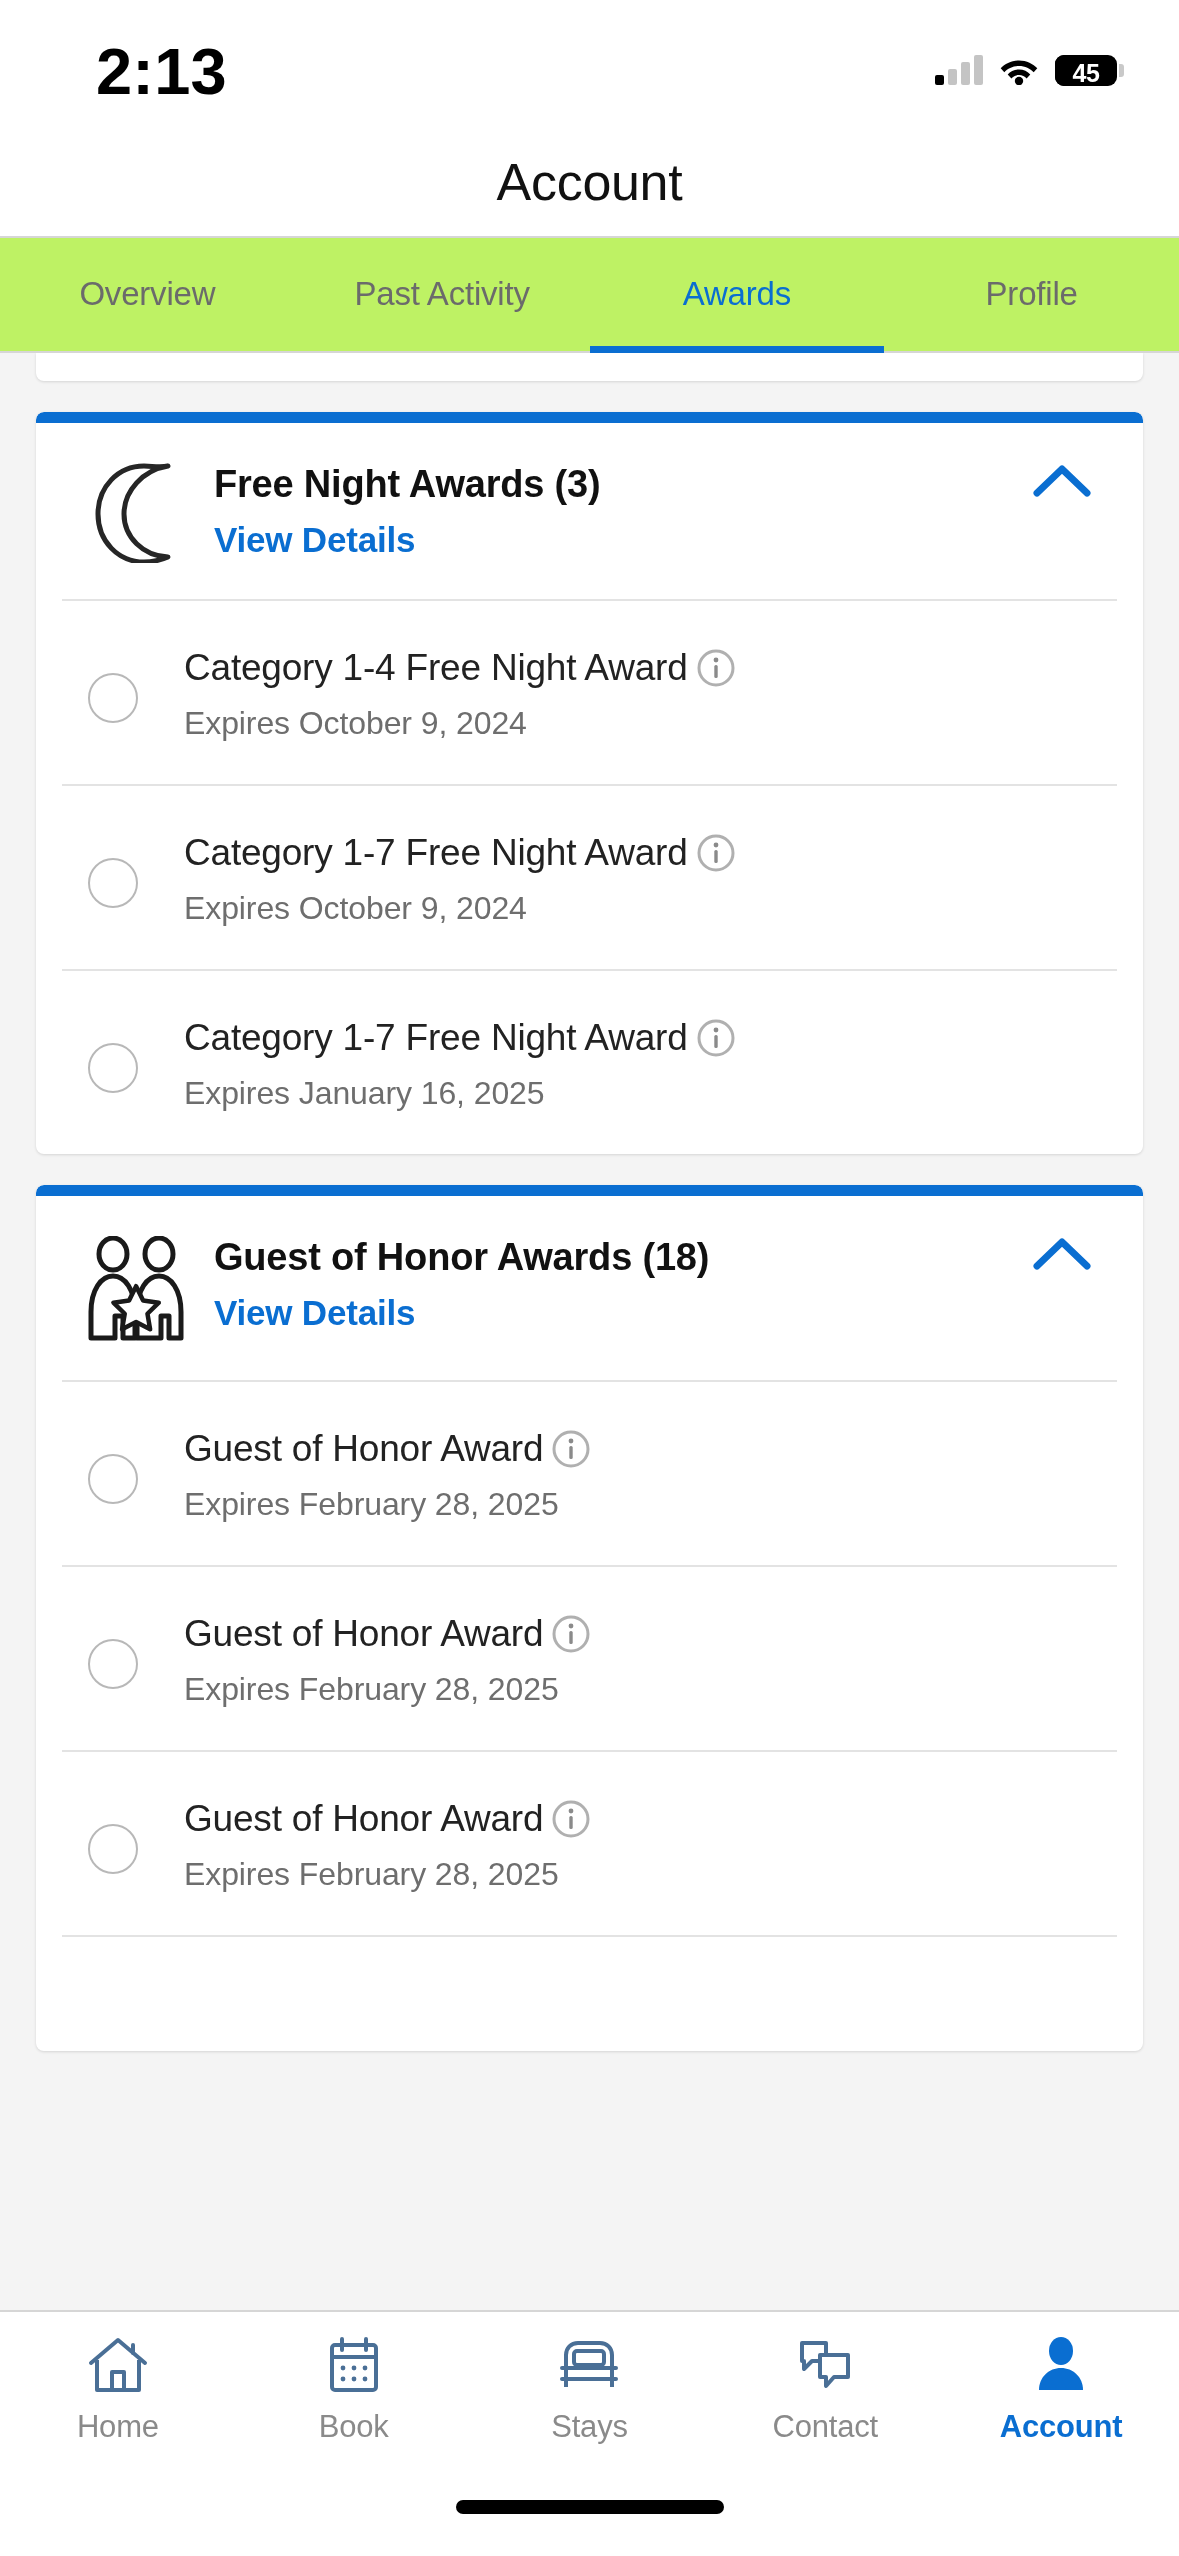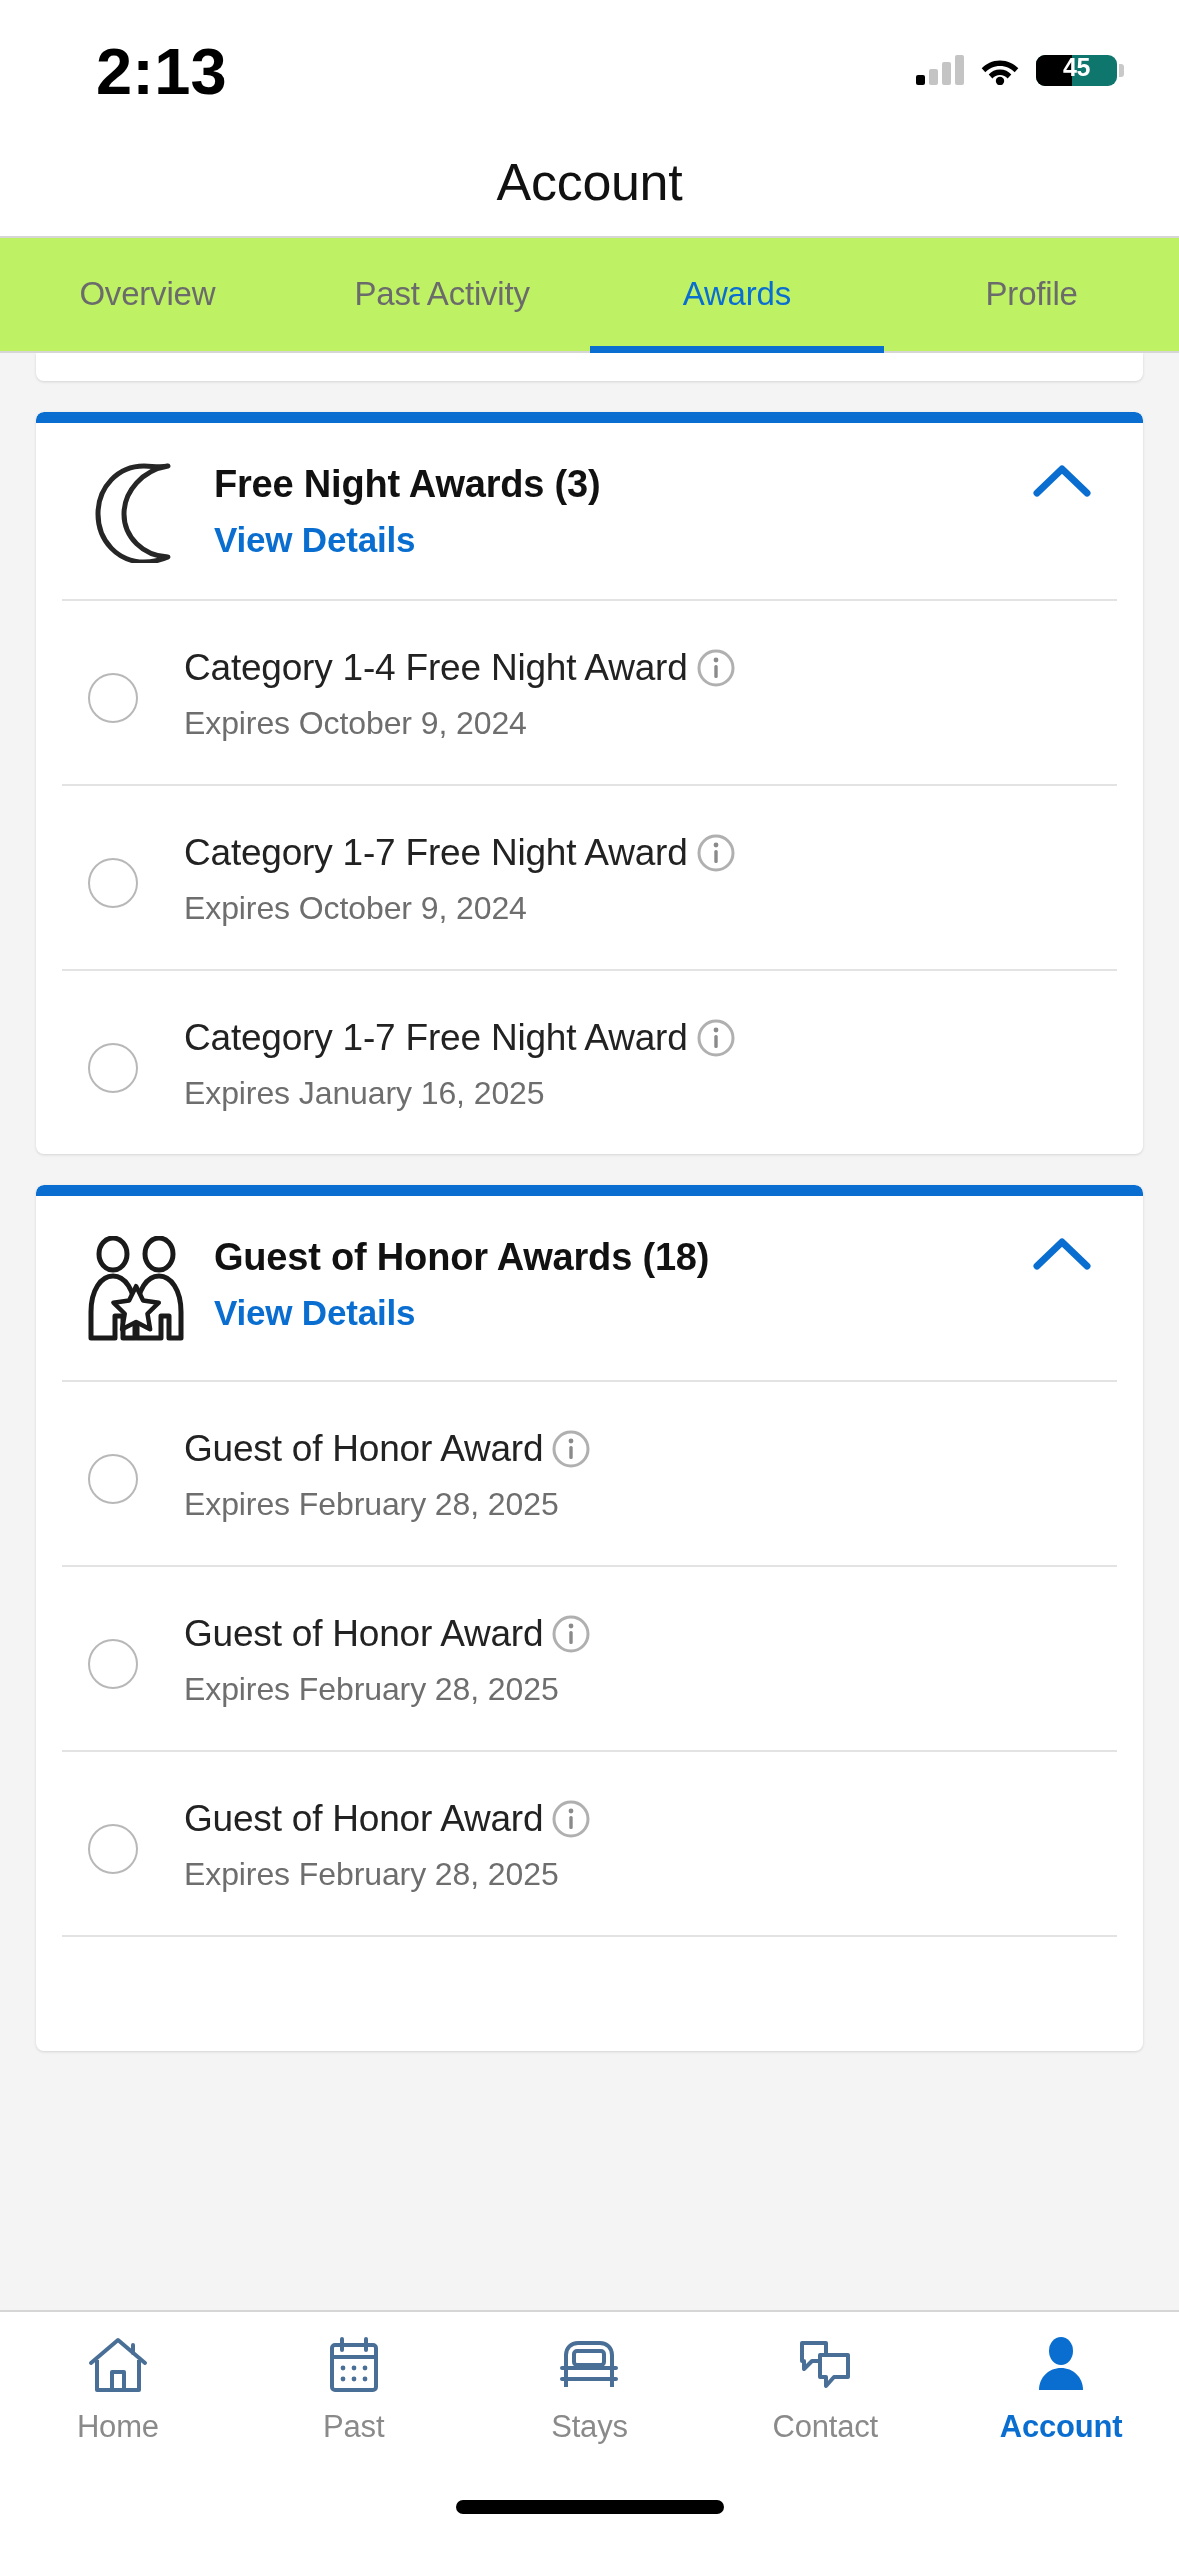--- a/index.html
+++ b/index.html
@@ -61,27 +61,27 @@
   }
   .signal-bars i:nth-child(1) { height: 10px; }
   .signal-bars i:nth-child(2) { height: 16px; background: #c4c4c4; }
   .signal-bars i:nth-child(3) { height: 23px; background: #c4c4c4; }
   .signal-bars i:nth-child(4) { height: 30px; background: #c4c4c4; }
 
   .wifi-icon { width: 40px; height: 30px; }
 
   .battery {
     position: relative;
-    width: 81px;
+    width: 62px;
     height: 31px;
     border-radius: 9px;
-    background: #0f766e;
+    background: #000000;
     overflow: visible;
     display: flex;
-    align-items: flex-start;
+    align-items: flex-end;
   }
   .battery-fill {
     position: absolute;
     left: 0; top: 0; bottom: 0;
     width: 45%;
     background: #000000;
     border-radius: 9px 0 0 9px;
   }
   .battery-cap {
     position: absolute;
@@ -537,21 +537,21 @@
           <path d="M7 22h44" fill="none" stroke="#4a6f96" stroke-width="4"></path>
           <path d="M17 4v11M41 4v11" fill="none" stroke="#4a6f96" stroke-width="4" stroke-linecap="round"></path>
           <circle cx="18" cy="33" r="2.4" fill="#4a6f96"></circle>
           <circle cx="29" cy="33" r="2.4" fill="#4a6f96"></circle>
           <circle cx="40" cy="33" r="2.4" fill="#4a6f96"></circle>
           <circle cx="18" cy="44" r="2.4" fill="#4a6f96"></circle>
           <circle cx="29" cy="44" r="2.4" fill="#4a6f96"></circle>
           <circle cx="40" cy="44" r="2.4" fill="#4a6f96"></circle>
         </svg>
       </div>
-      <div class="bnav-label">Past</div>
+      <div class="bnav-label">Book</div>
     </div>
 
     <div class="bnav-item">
       <div class="bnav-icon">
         <svg width="66" height="60" viewBox="0 0 66 60">
           <path d="M10 52V20c0-7 5-12 12-12h22c7 0 12 5 12 12v32" fill="none" stroke="#4a6f96" stroke-width="4" stroke-linejoin="round"></path>
           <rect x="18" y="16" width="30" height="14" rx="3" fill="none" stroke="#4a6f96" stroke-width="4"></rect>
           <path d="M6 33h54M6 44h54" fill="none" stroke="#4a6f96" stroke-width="4" stroke-linecap="round"></path>
         </svg>
       </div>

